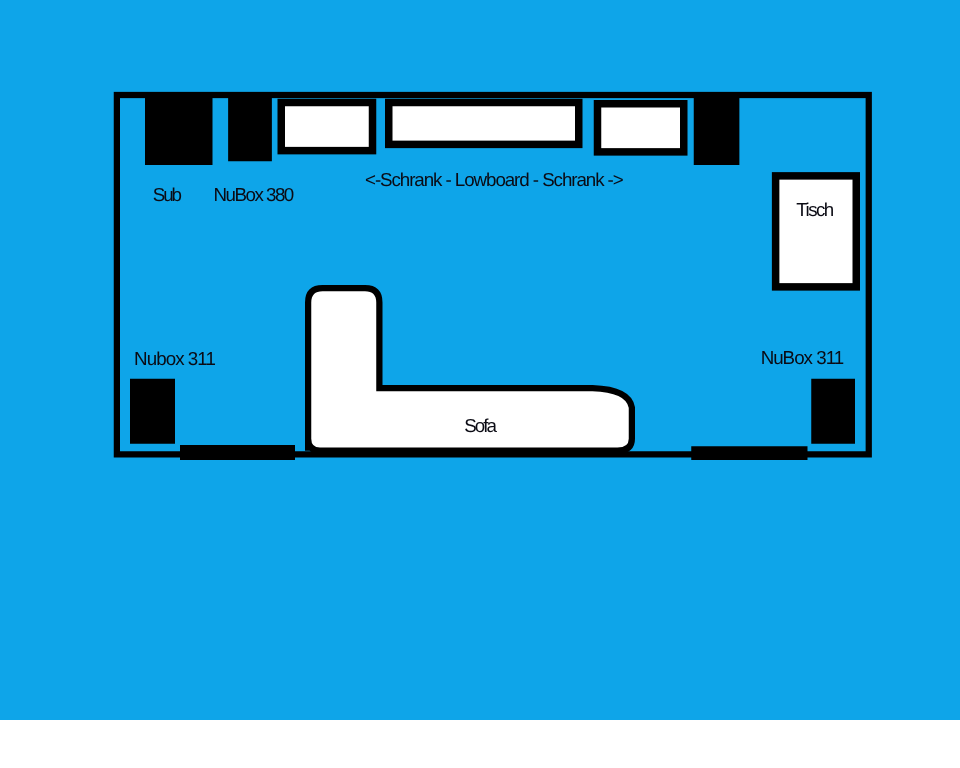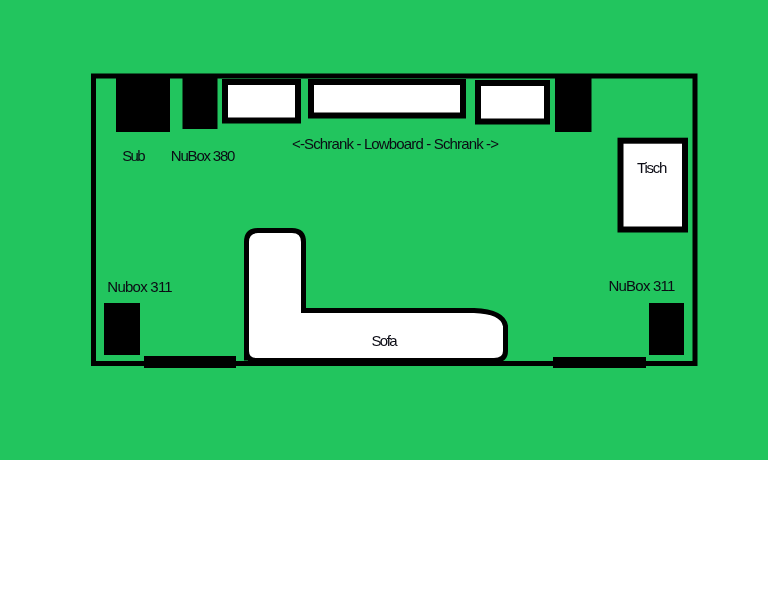--- a/index.html
+++ b/index.html
@@ -1,16 +1,16 @@
 <!DOCTYPE html>
 <html><head>
 <meta charset="utf-8">
 <style>
   html,body{margin:0;padding:0;background:#ffffff;}
-  .page{width:768px;height:460px;position:relative;overflow:hidden;background:#22c55e;}
+  .page{width:768px;height:576px;position:relative;overflow:hidden;background:#0ea5e9;}
   svg text{font-family:"Liberation Sans",sans-serif;font-size:15px;fill:#0b0b14;}
 </style>
 </head>
 <body>
 <div class="page">
 <svg width="768" height="614" viewBox="0 0 768 614" xmlns="http://www.w3.org/2000/svg">
 
   <rect x="93.5" y="76" width="601.5" height="287.5" fill="none" stroke="#000" stroke-width="5"></rect>
 
   <rect x="116" y="76" width="54" height="56" fill="#000"></rect>

